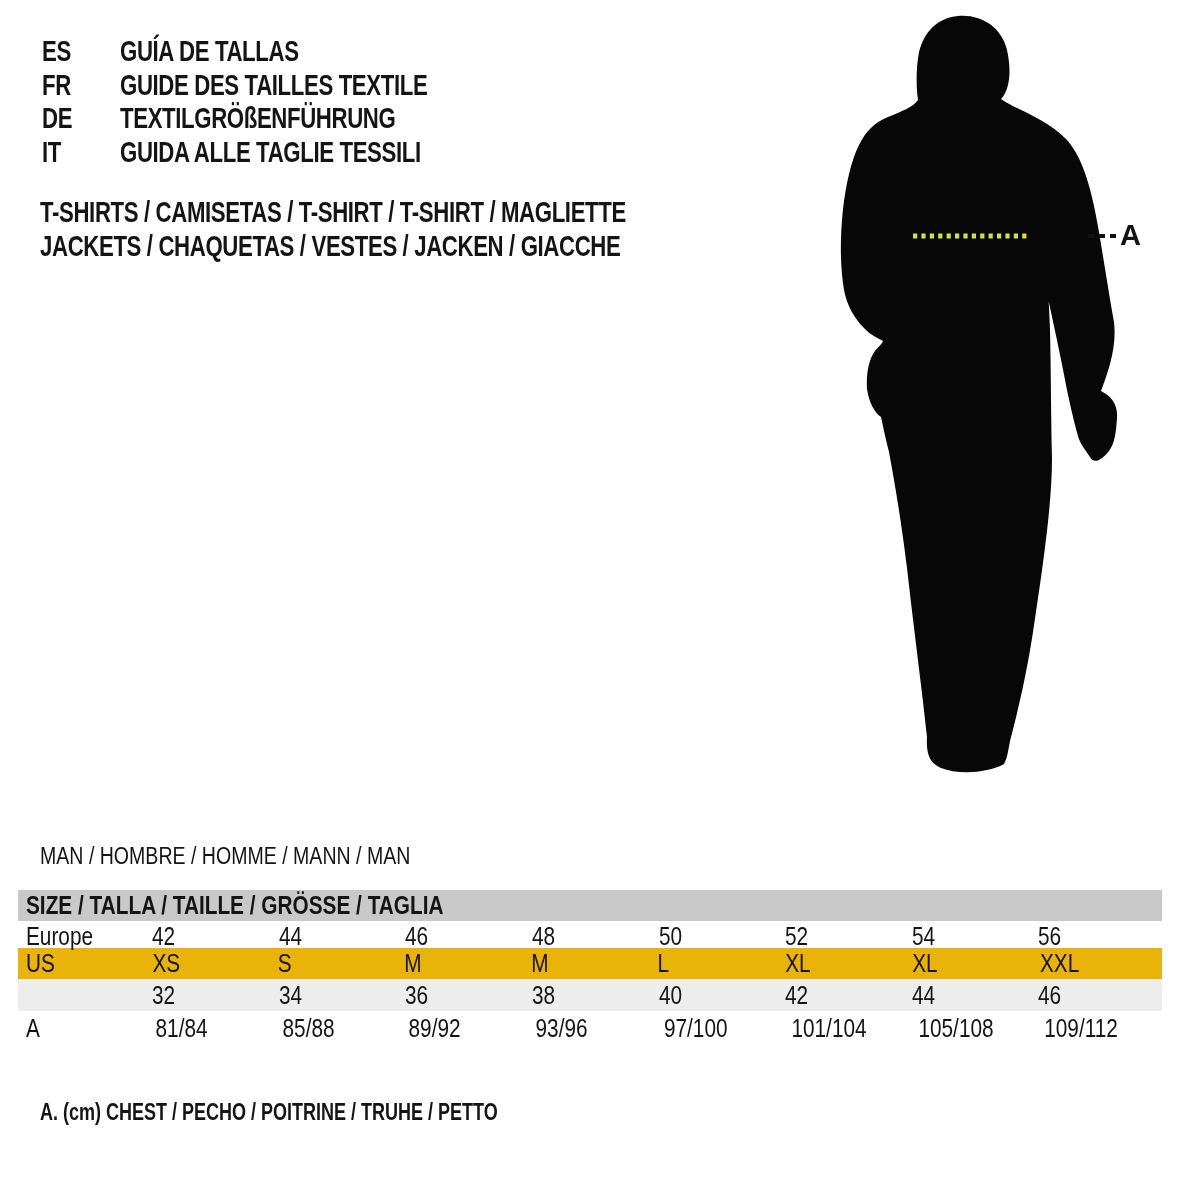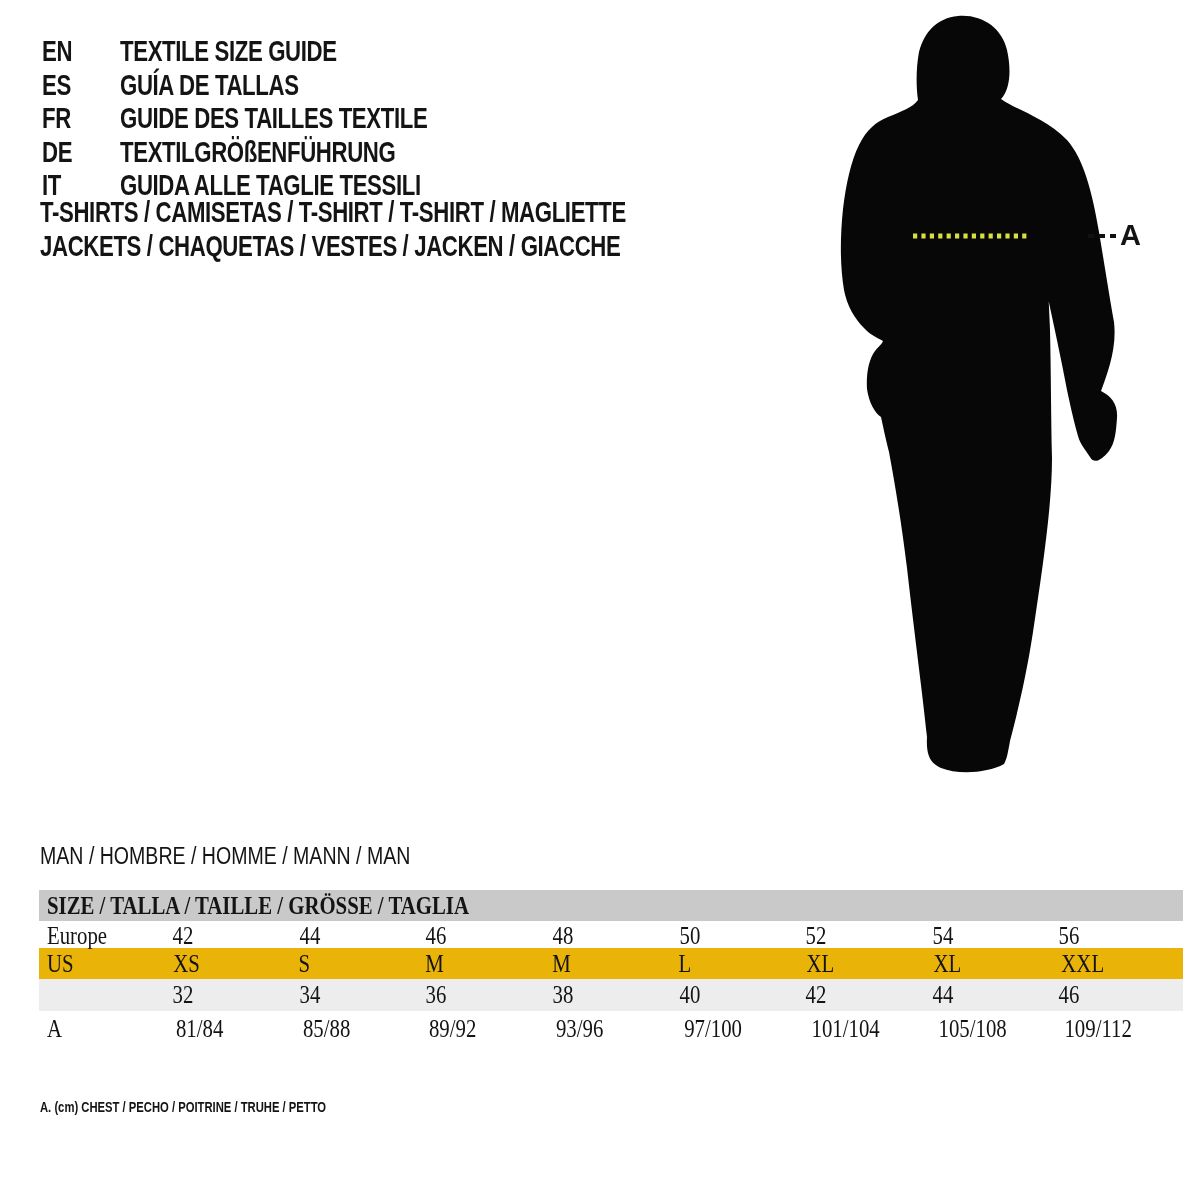--- a/index.html
+++ b/index.html
@@ -19,45 +19,41 @@
   .lang-code{width:78px;flex:0 0 78px;}
 
   
   .category-block{left:40px;top:195px;font-size:30px;font-weight:bold;letter-spacing:-0.5px;}
   .category-block div{height:34px;line-height:34px;}
 
   
   .section-title{left:40px;top:843px;font-size:23px;font-weight:normal;}
 
   
-  .size-table{left:39px;top:890px;width:1144px;font-size:26px;font-family:Liberation Serif, serif;}
+  .size-table{left:18px;top:890px;width:1144px;font-size:26px;}
   .st-header{height:31px;line-height:31px;background:#c9c9c9;font-weight:bold;padding-left:8px;box-sizing:border-box;}
   .st-row{display:grid;grid-template-columns:131px repeat(8,1fr);align-items:center;}
   .st-row.r-europe{height:27px;background:#ffffff;}
   .st-row.r-us{height:31px;background:#eab308;}
   .st-row.r-uk{height:32px;background:#ededed;}
   .st-row.r-a{height:35px;background:#ffffff;}
   .st-label{padding-left:8px;text-align:left;}
   .st-val{text-align:left;}
 
   
-  .footnote{left:40px;top:1098px;font-size:15px;font-weight:bold;}
+  .footnote{left:40px;top:1098px;font-size:24px;font-weight:bold;}
 
   
   .figure-wrap{left:830px;top:0;width:340px;height:800px;}
   .measure-a-label{left:1120px;top:219px;font-size:29px;font-weight:bold;}
 </style>
 </head>
 <body>
 
 <div class="abs lang-block">
-  <div class="lang-row">
-    <span class="lang-code"><span class="cond">EN</span></span>
-    <span class="cond">TEXTILE SIZE GUIDE</span>
-  </div>
   <div class="lang-row">
     <span class="lang-code"><span class="cond">ES</span></span>
     <span class="cond">GUÍA DE TALLAS</span>
   </div>
   <div class="lang-row">
     <span class="lang-code"><span class="cond">FR</span></span>
     <span class="cond">GUIDE DES TAILLES TEXTILE</span>
   </div>
   <div class="lang-row">
     <span class="lang-code"><span class="cond">DE</span></span>

